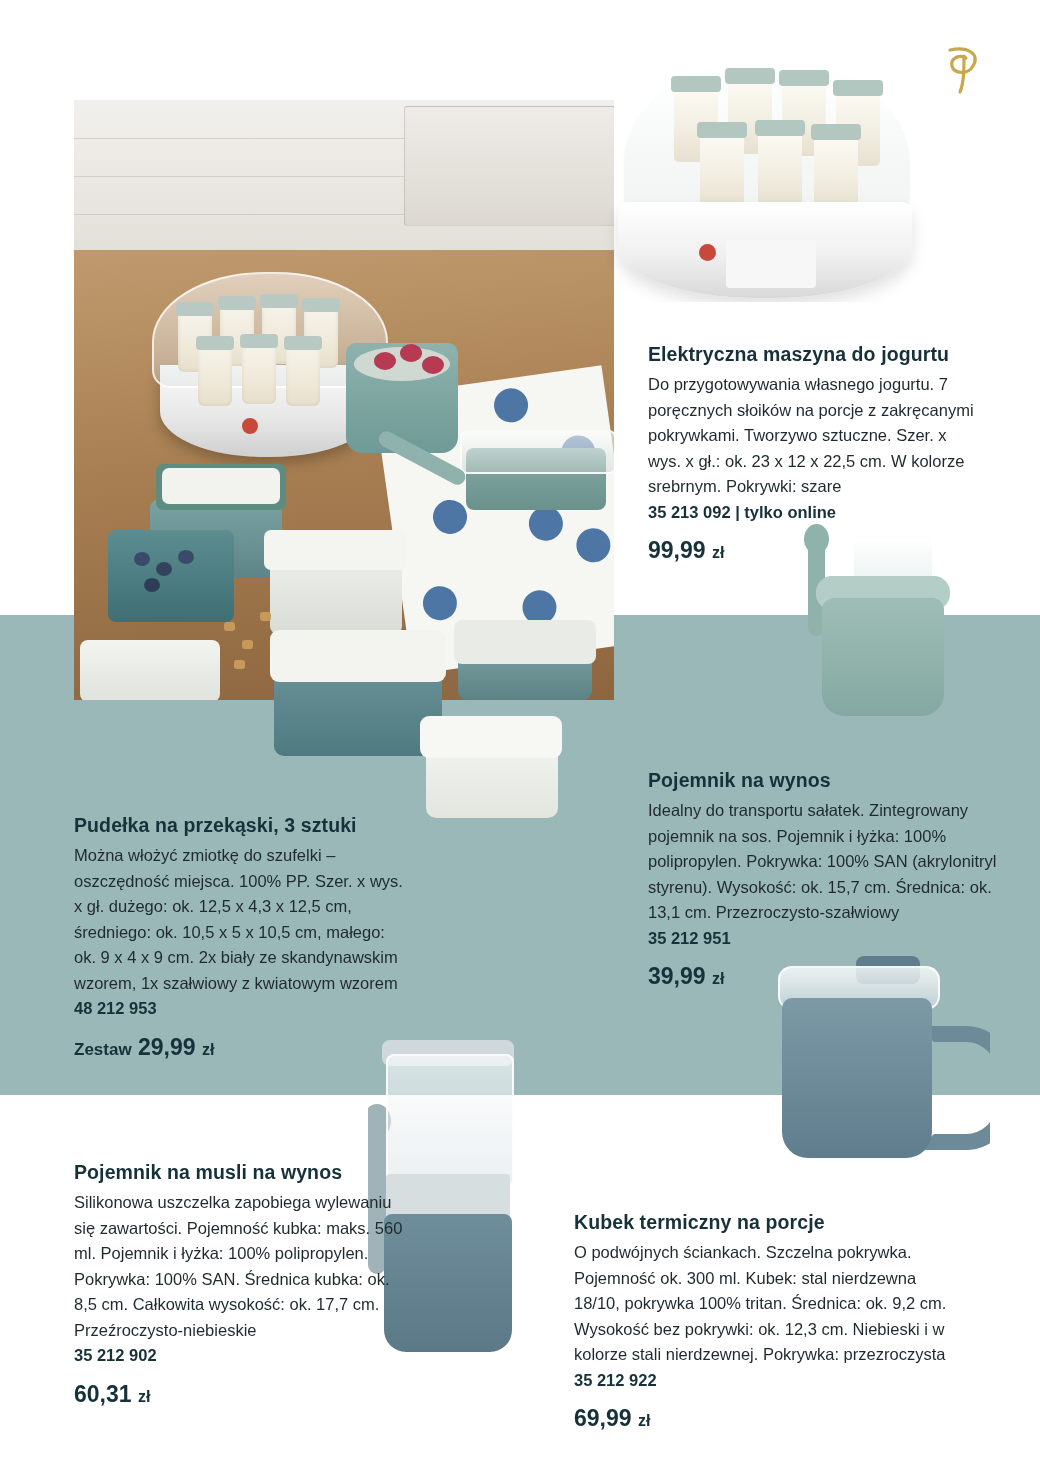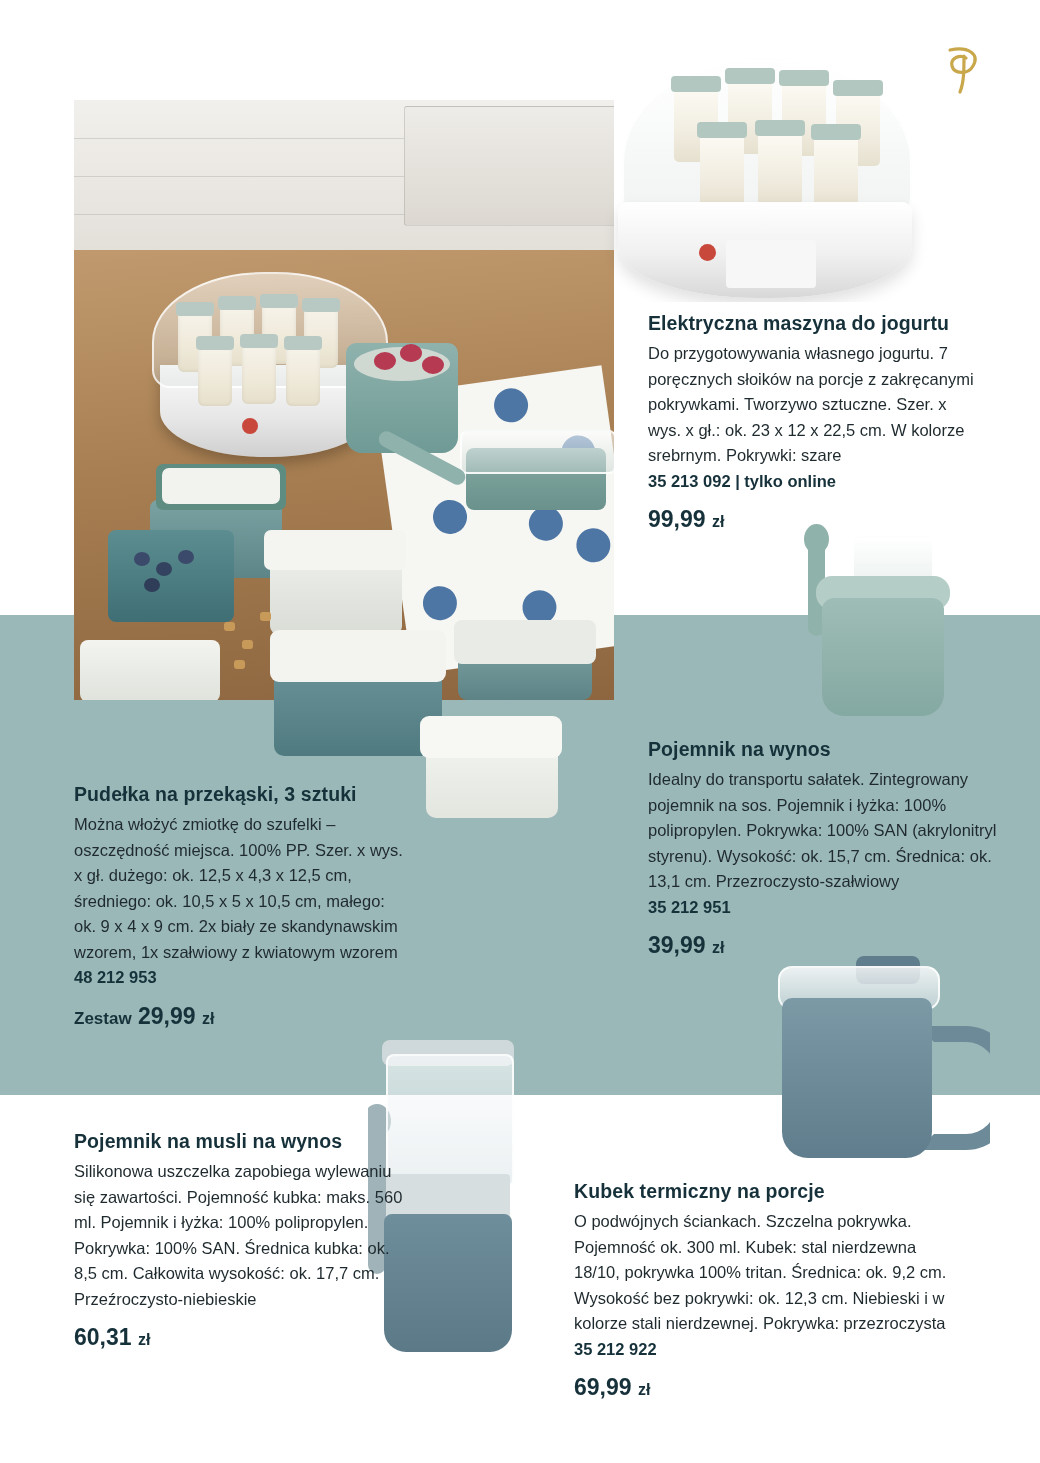--- a/index.html
+++ b/index.html
@@ -285,21 +285,21 @@
     border-radius: 9px;
     background: #9fb3b8;
   }
   .pm-spoon:before {
     content: ""; position: absolute; left: -5px; top: -20px;
     width: 28px; height: 34px; border-radius: 50%;
     background: #9fb3b8;
   }
 
   
-  .block { position: absolute; }
+  .block { position: absolute; margin-top: 31px; }
   .title {
     font-size: 19.5px;
     font-weight: bold;
     color: #16313a;
     margin: 0 0 6px 0;
     letter-spacing: .1px;
   }
   .desc {
     font-size: 16.5px;
     line-height: 25.5px;
@@ -477,20 +477,21 @@
   <p class="artno">35 212 951</p>
   <div class="price">
     <span>39,99</span>
     <span class="cur">zł</span>
   </div>
 </div>
 
 <div class="block b-musli">
   <h2 class="title">Pojemnik na musli na wynos</h2>
   <p class="desc">Silikonowa uszczelka zapobiega wylewaniu się zawartości. Pojemność kubka: maks. 560 ml. Pojemnik i łyżka: 100% polipropylen. Pokrywka: 100% SAN. Średnica kubka: ok. 8,5 cm. Całkowita wysokość: ok. 17,7 cm. Przeźroczysto-niebieskie</p>
+  <p class="artno">35 212 902</p>
   <div class="price">
     <span>60,31</span>
     <span class="cur">zł</span>
   </div>
 </div>
 
 <div class="block b-kubek">
   <h2 class="title">Kubek termiczny na porcje</h2>
   <p class="desc">O podwójnych ściankach. Szczelna pokrywka. Pojemność ok. 300 ml. Kubek: stal nierdzewna 18/10, pokrywka 100% tritan. Średnica: ok. 9,2 cm. Wysokość bez pokrywki: ok. 12,3 cm. Niebieski i w kolorze stali nierdzewnej. Pokrywka: przezroczysta</p>
   <p class="artno">35 212 922</p>

